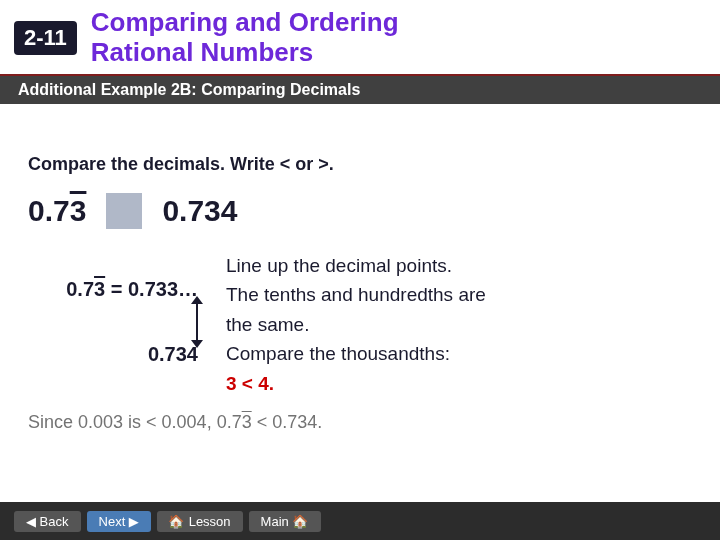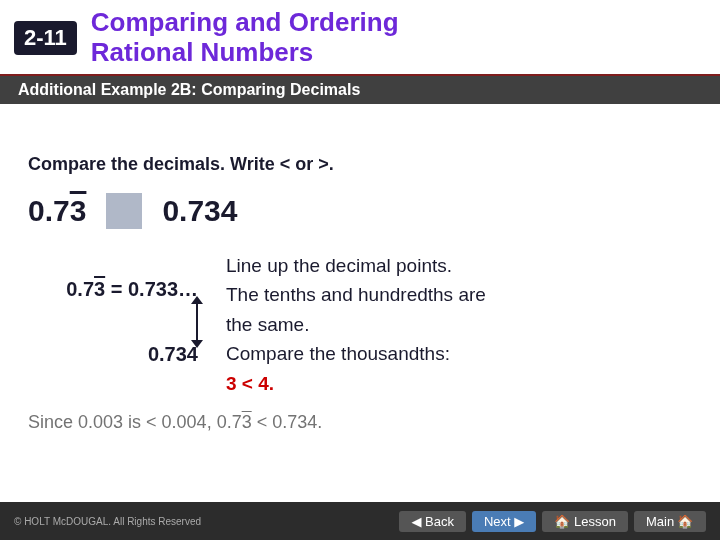--- a/index.html
+++ b/index.html
@@ -265,20 +265,19 @@
     </div>
   </div>
 
   <div class="since-line">
     <span>Since 0.003 is &lt; 0.004, 0.7</span><span class="overline">3</span><span> &lt; 0.734.</span>
   </div>
 
 </div>
 
 <div class="footer">
-  <div class="footer-brand">© HOLT McDOUGAL. All Rights Reserved</div>
   <div class="footer-nav">
     <button class="nav-btn">◀ Back</button>
     <button class="nav-btn active">Next ▶</button>
     <button class="nav-btn">🏠 Lesson</button>
     <button class="nav-btn">Main 🏠</button>
   </div>
 </div>
 
 </body></html>

